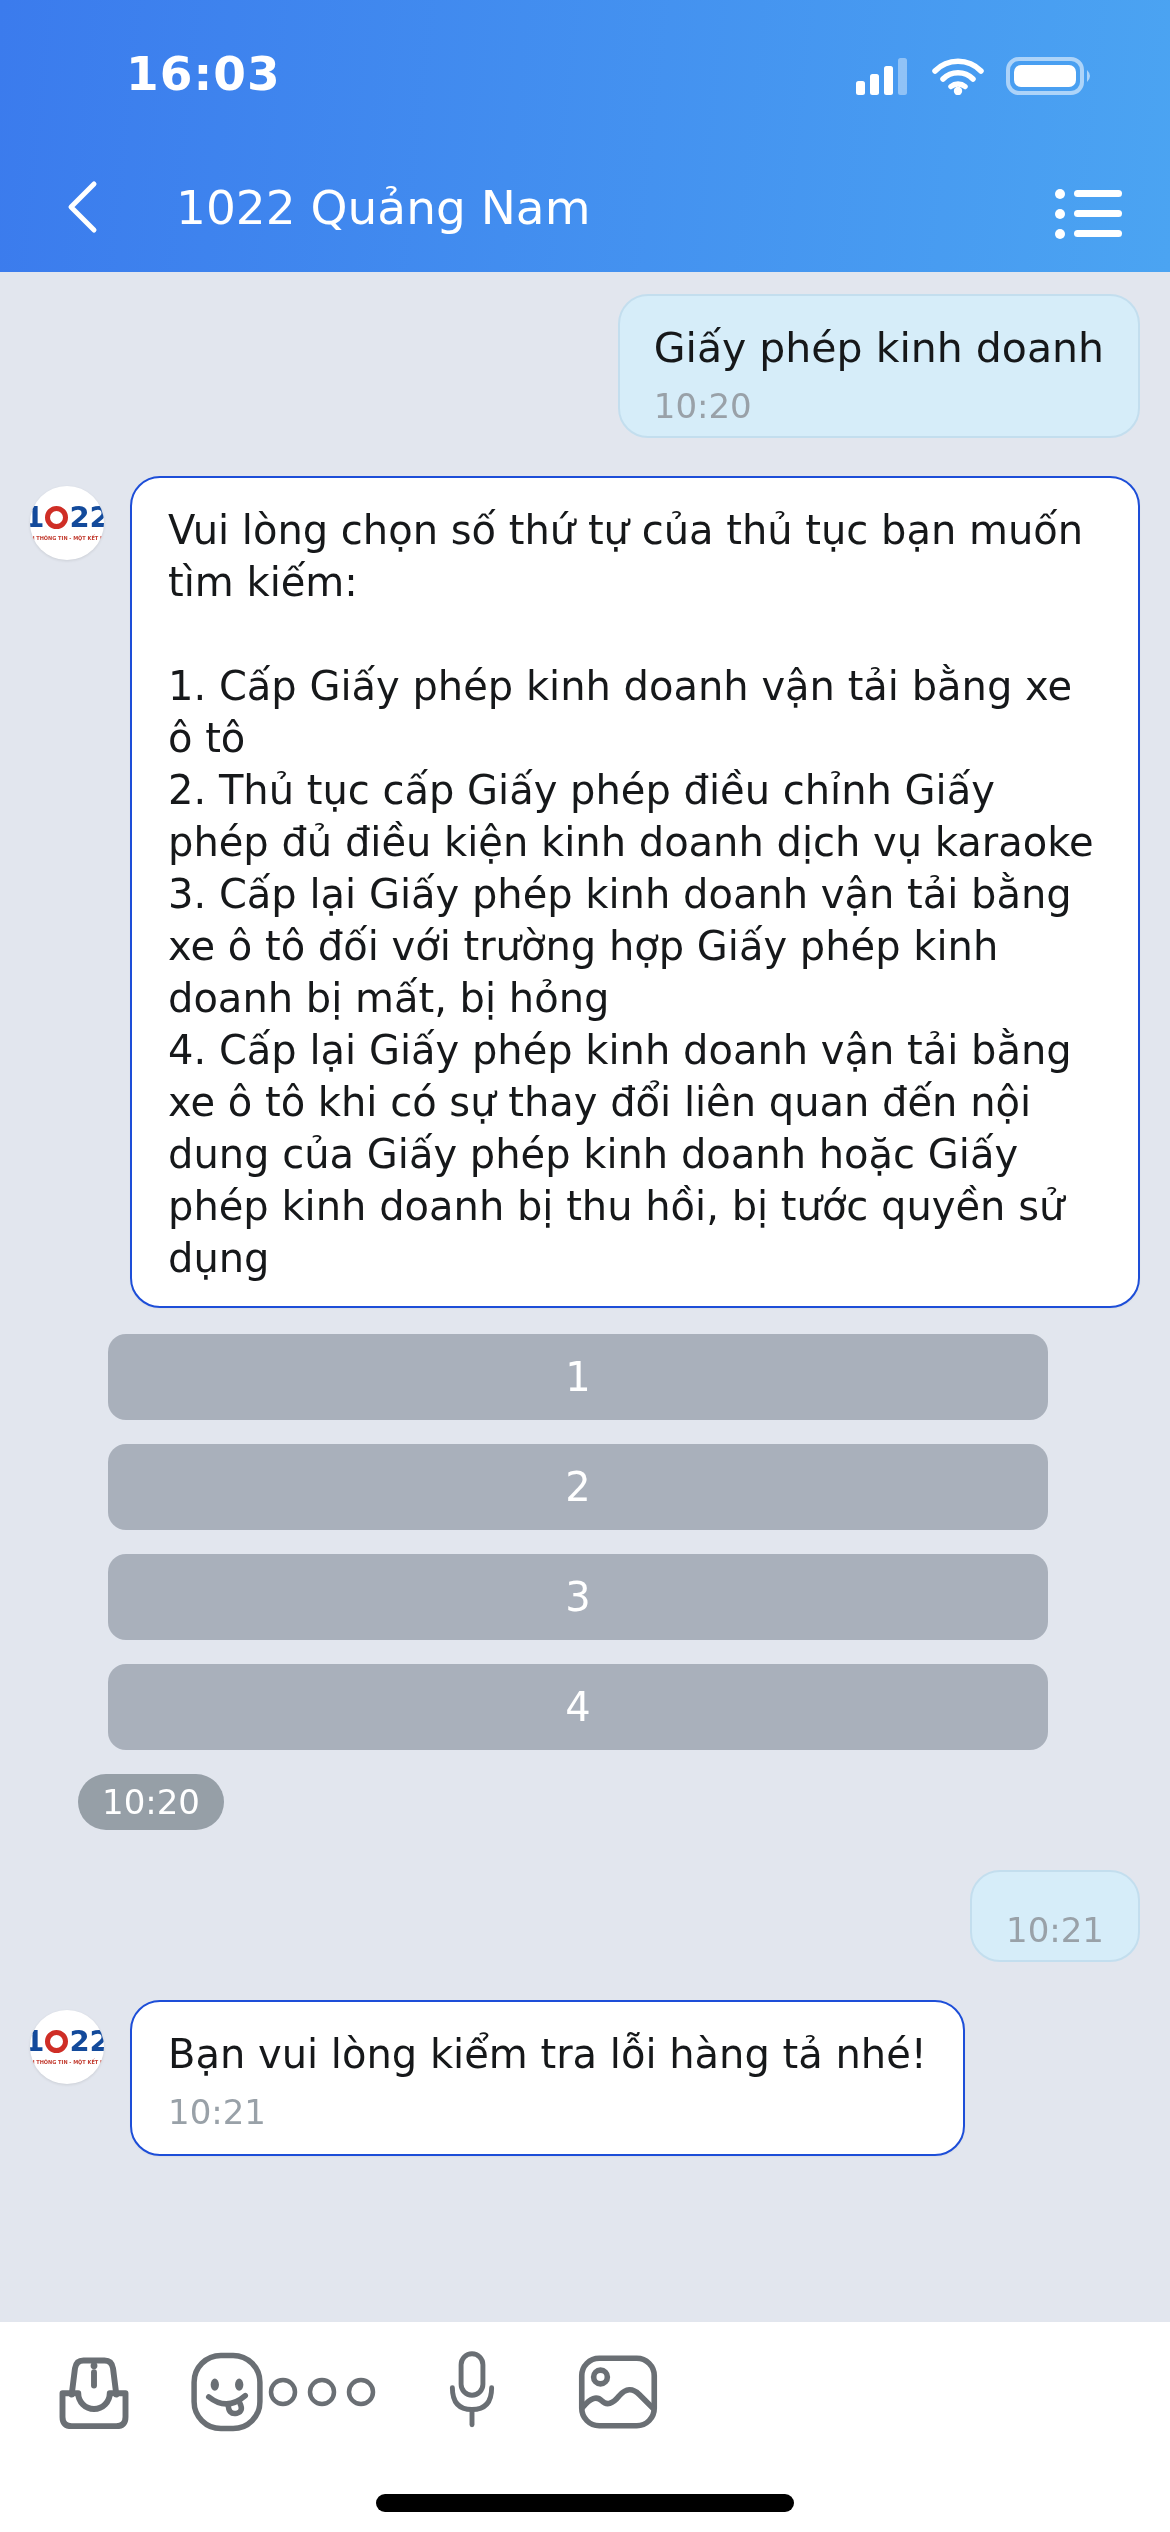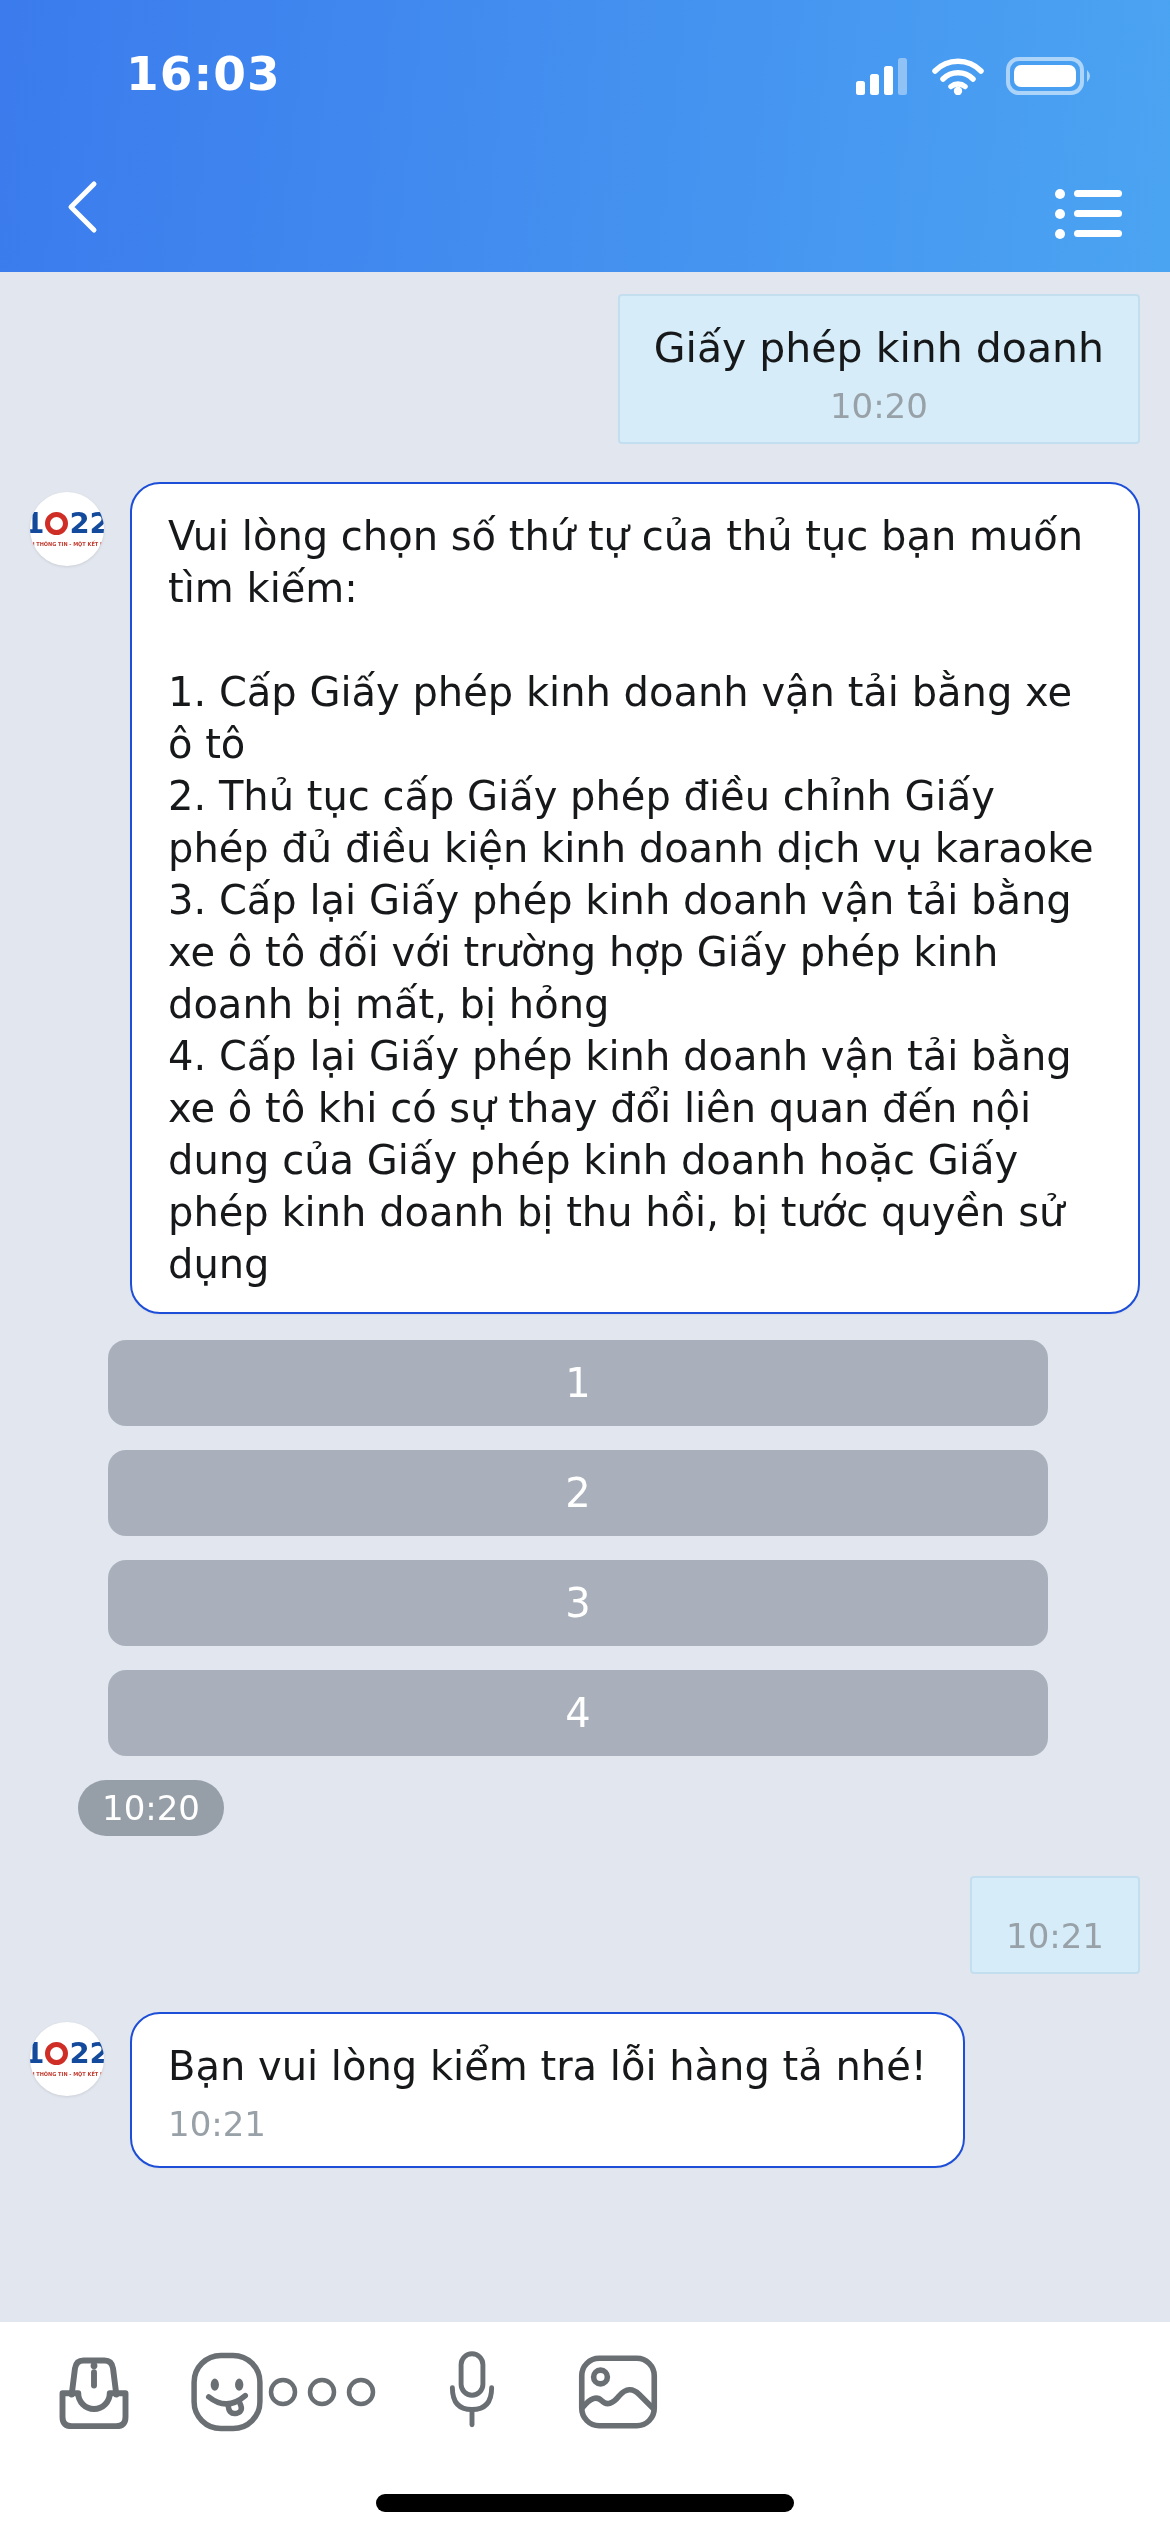--- a/index.html
+++ b/index.html
@@ -31,23 +31,22 @@
   .menu-btn { position:absolute; right:46px; top:188px; width:70px; height:52px; }
 
   
   .chat {
     position:absolute; top:272px; left:0; right:0; bottom:210px;
     background:#e2e6ee; padding:22px 30px; overflow:hidden;
     display:flex; flex-direction:column;
   }
   .msg-user {
     align-self:flex-end; max-width:820px;
-    background:#d6edf9; border:2px solid #c3deee; border-radius:4px;
-    padding:26px 34px 16px;
-    text-align:center;
+    background:#d6edf9; border:2px solid #c3deee; border-radius:30px;
+    padding:26px 34px 10px;
   }
   .msg-text { font-size:41px; line-height:1.27; color:#16181a; }
   .msg-time { font-size:34px; color:#99a1a8; margin-top:12px; }
 
   .bot-row { display:flex; align-items:flex-start; margin-top:38px; }
   .avatar {
     flex:0 0 74px; width:74px; height:74px; border-radius:50%; background:#fff;
     margin-top:10px; display:flex; flex-direction:column; align-items:center;
     justify-content:center; box-shadow:0 1px 3px rgba(0,0,0,.10); overflow:hidden;
   }
@@ -119,20 +118,21 @@
       </svg>
       <svg width="88" height="40" viewBox="0 0 88 40">
         <rect x="2" y="3" width="74" height="34" rx="11" stroke="rgba(255,255,255,0.55)" stroke-width="4" fill="none"></rect>
         <rect x="8" y="9" width="62" height="22" rx="7" fill="#fff"></rect>
         <path d="M81,14 q6,6 0,12 z" fill="rgba(255,255,255,0.55)"></path>
       </svg>
     </div>
     <svg class="back-btn" viewBox="0 0 36 54">
       <path d="M30 4 L7 27 L30 50" stroke="#fff" stroke-width="5" fill="none" stroke-linecap="round" stroke-linejoin="round"></path>
     </svg>
+    <div class="nav-title">1022 Quảng Nam</div>
     <svg class="menu-btn" viewBox="0 0 70 52">
       <circle cx="6" cy="6" r="5" fill="#fff"></circle>
         <rect x="20" y="2" width="48" height="7" rx="3.5" fill="#fff"></rect>
       <circle cx="6" cy="26" r="5" fill="#fff"></circle>
         <rect x="20" y="22" width="48" height="7" rx="3.5" fill="#fff"></rect>
       <circle cx="6" cy="46" r="5" fill="#fff"></circle>
         <rect x="20" y="42" width="48" height="7" rx="3.5" fill="#fff"></rect>
     </svg>
   </div>
 

